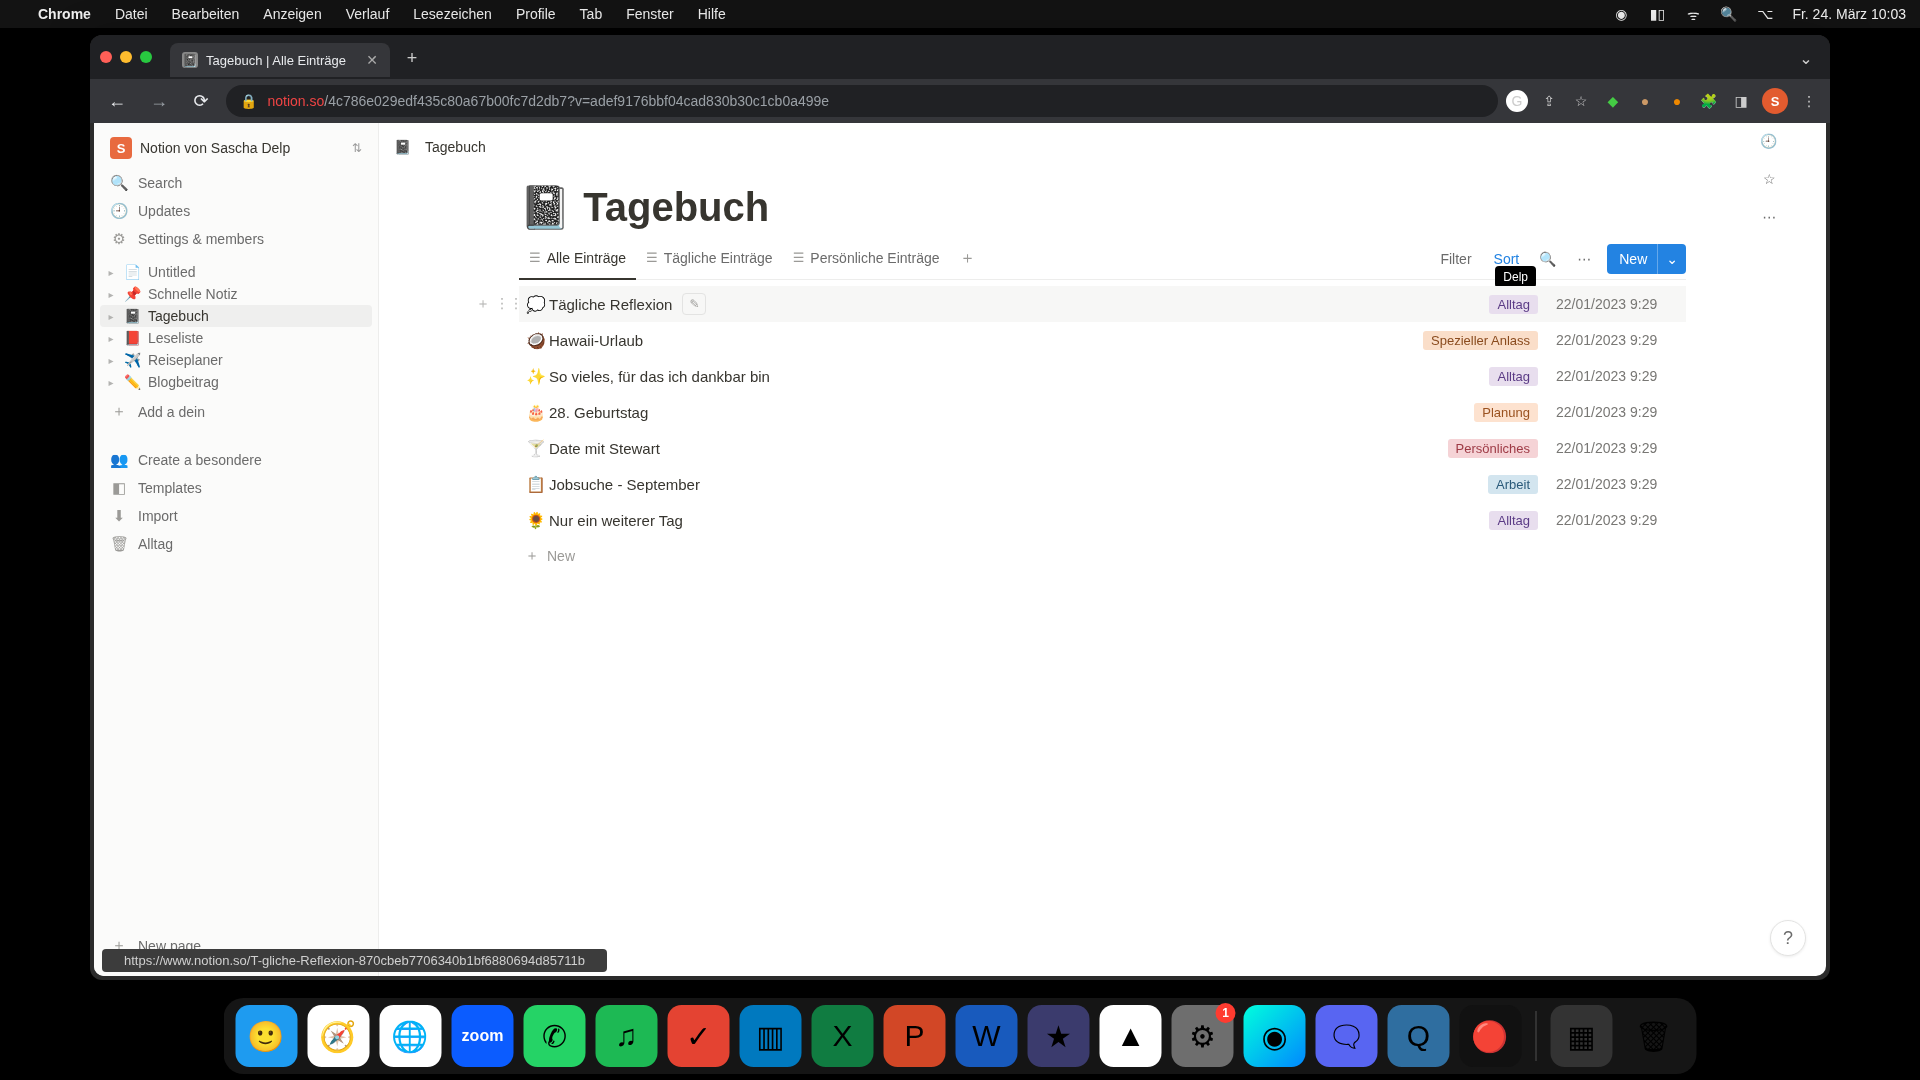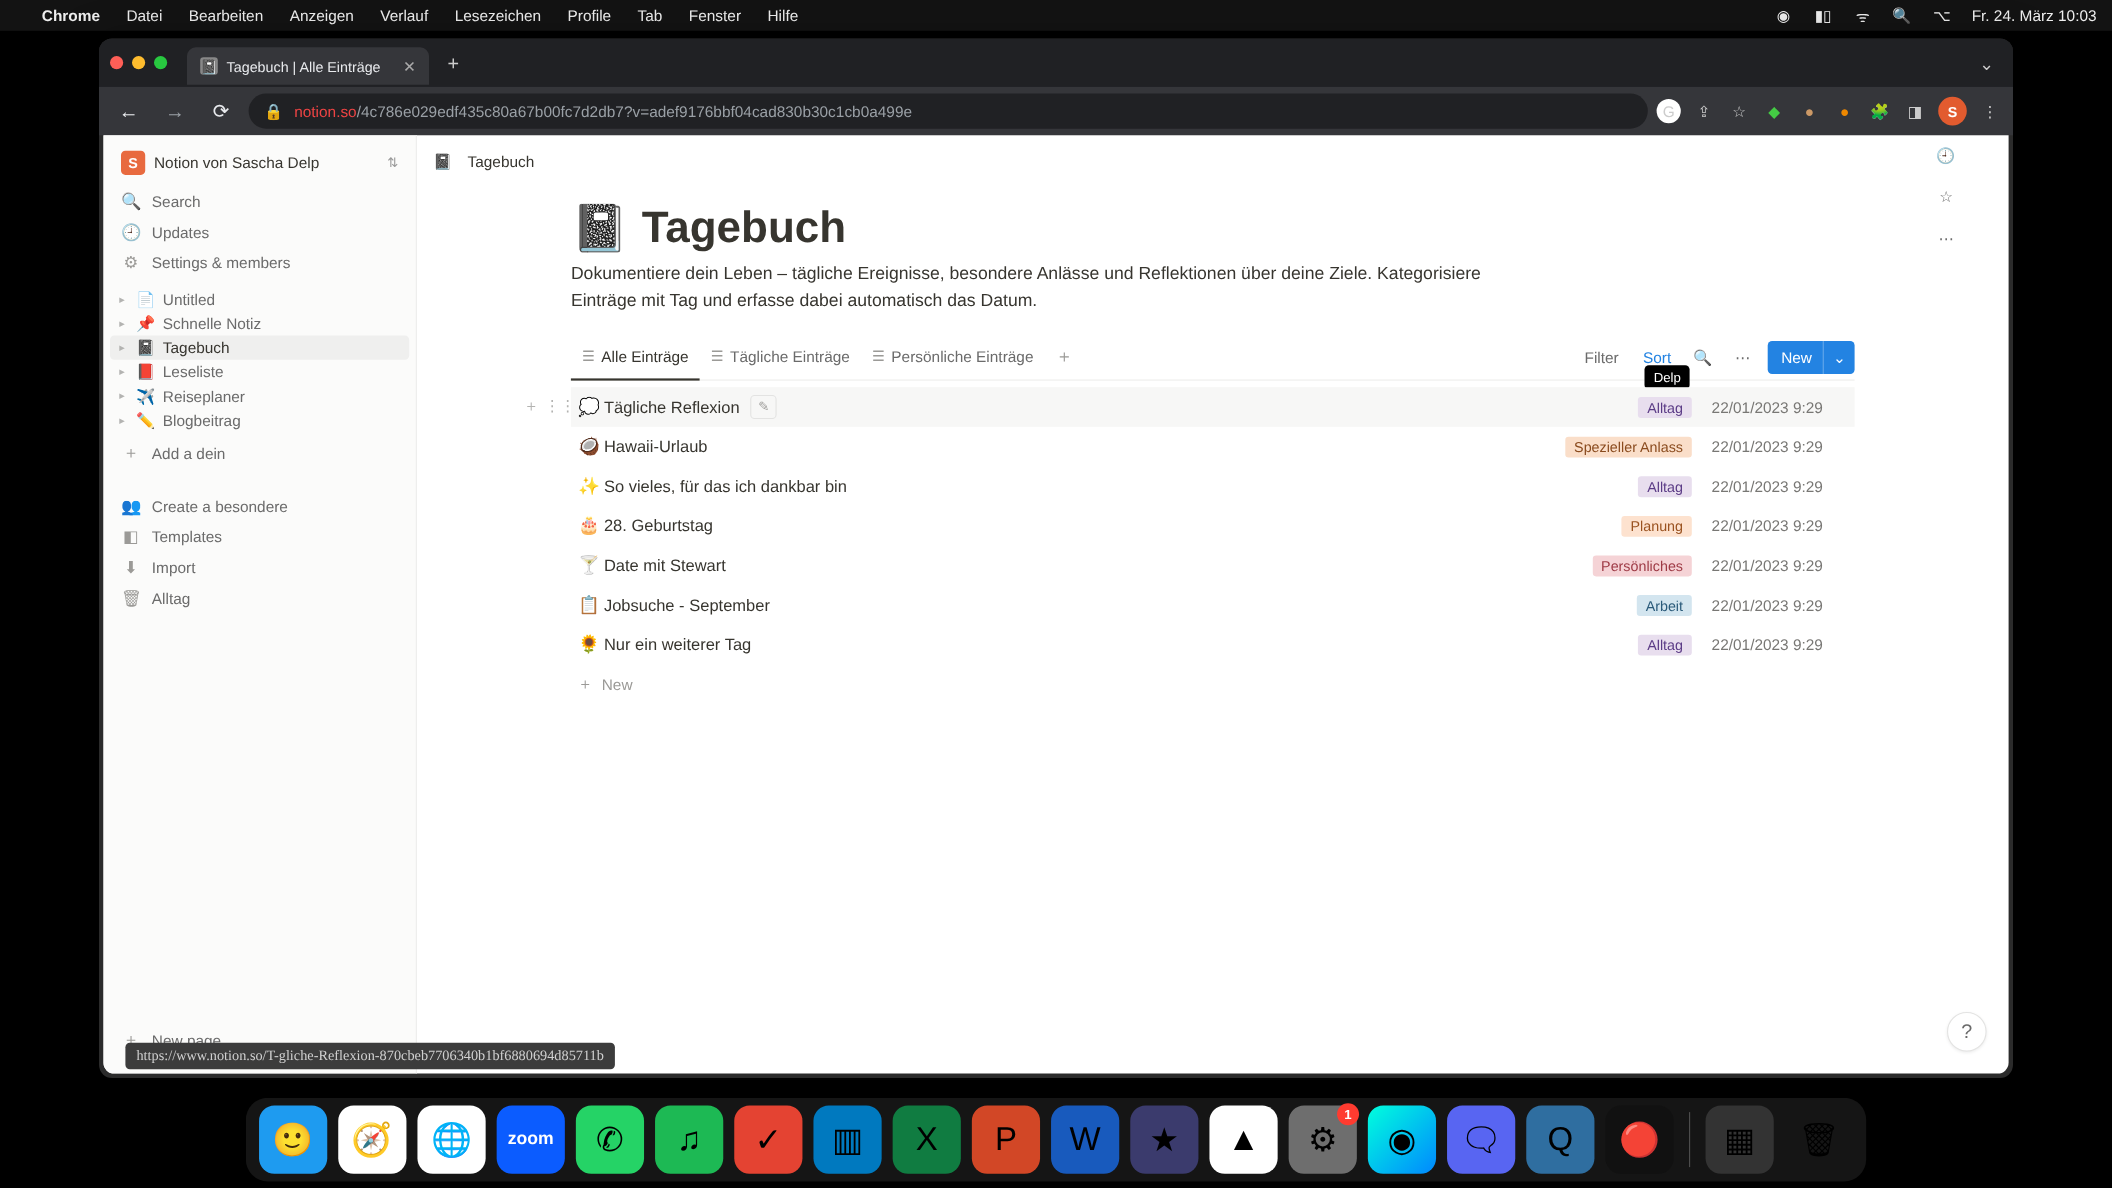--- a/index.html
+++ b/index.html
@@ -97,21 +97,21 @@
   .tag { font-size:13px; padding:2px 8px; border-radius:3px; margin-right:18px; white-space:nowrap;}
   .tag.purple { background:#e8deee; color:#5b3b86;}
   .tag.orange { background:#fadec9; color:#8a4b1e;}
   .tag.orange2 { background:#fde2cf; color:#9a5220;text-align:center;}
   .tag.pink { background:#f5d3d6; color:#9e3a45;}
   .tag.blue { background:#d3e5ef; color:#2a5a7a;}
   .row-date { font-size:14px; color:#787774; width:130px; text-align:left;}
   .new-row { display:flex; align-items:center; gap:8px; height:36px; color:#9b9a97; font-size:14px; padding-left:6px; cursor:pointer;}
 
   
-  .hover-url { position:absolute; left:20px; bottom:4px; background:#3c3c3c; color:#d0d0d0; font-size:13px; padding:4px 10px; border-radius:4px; z-index:50;font-family:Liberation Serif, serif;}
+  .hover-url { position:absolute; left:8px; bottom:4px; background:#3c3c3c; color:#d0d0d0; font-size:13px; padding:4px 22px; border-radius:4px; z-index:50;}
 
   
   .help-btn { position:absolute; right:20px; bottom:20px; width:36px; height:36px; border-radius:50%; border:1px solid #e3e3e2; background:#fff; display:flex;align-items:center;justify-content:center; color:#6b6b6b; font-size:18px; box-shadow:0 1px 3px rgba(0,0,0,0.08);}
 
   
   .dock { position:absolute; bottom:6px; left:50%; transform:translateX(-50%); height:76px; background:rgba(60,60,60,0.35); border-radius:20px; padding:6px 12px; display:flex; align-items:center; gap:10px; backdrop-filter: blur(20px);}
   .dock-item { width:62px; height:62px; border-radius:14px; display:flex; align-items:center; justify-content:center; font-size:30px; position:relative;}
   .dock-sep { width:1px; height:50px; background:rgba(255,255,255,0.25); margin:0 4px;}
   .dock-badge { position:absolute; top:-2px; right:-2px; background:#ff3b30; color:#fff; width:20px;height:20px;border-radius:50%; font-size:12px; display:flex;align-items:center;justify-content:center; font-weight:600;}
 </style>
@@ -274,21 +274,20 @@
             <span class="topbar-icon">☆</span>
             <span class="topbar-icon">⋯</span>
           </div>
         </div>
 
         <div class="page-content">
           <div class="title-row">
             <span class="title-emoji">📓</span>
             <h1 class="page-title">Tagebuch</h1>
           </div>
-          <p class="page-desc">Dokumentiere dein Leben – tägliche Ereignisse, besondere Anlässe und Reflektionen über deine Ziele. Kategorisiere Einträge mit Tag und erfasse dabei automatisch das Datum.</p>
 
           <div class="db-controls">
             <div id="db-tabs" style="display:flex;">
                 <div class="db-tab active">
                   <span class="tab-icon">☰</span>
                   <span>Alle Einträge</span>
                 </div>
                 <div class="db-tab">
                   <span class="tab-icon">☰</span>
                   <span>Tägliche Einträge</span>

